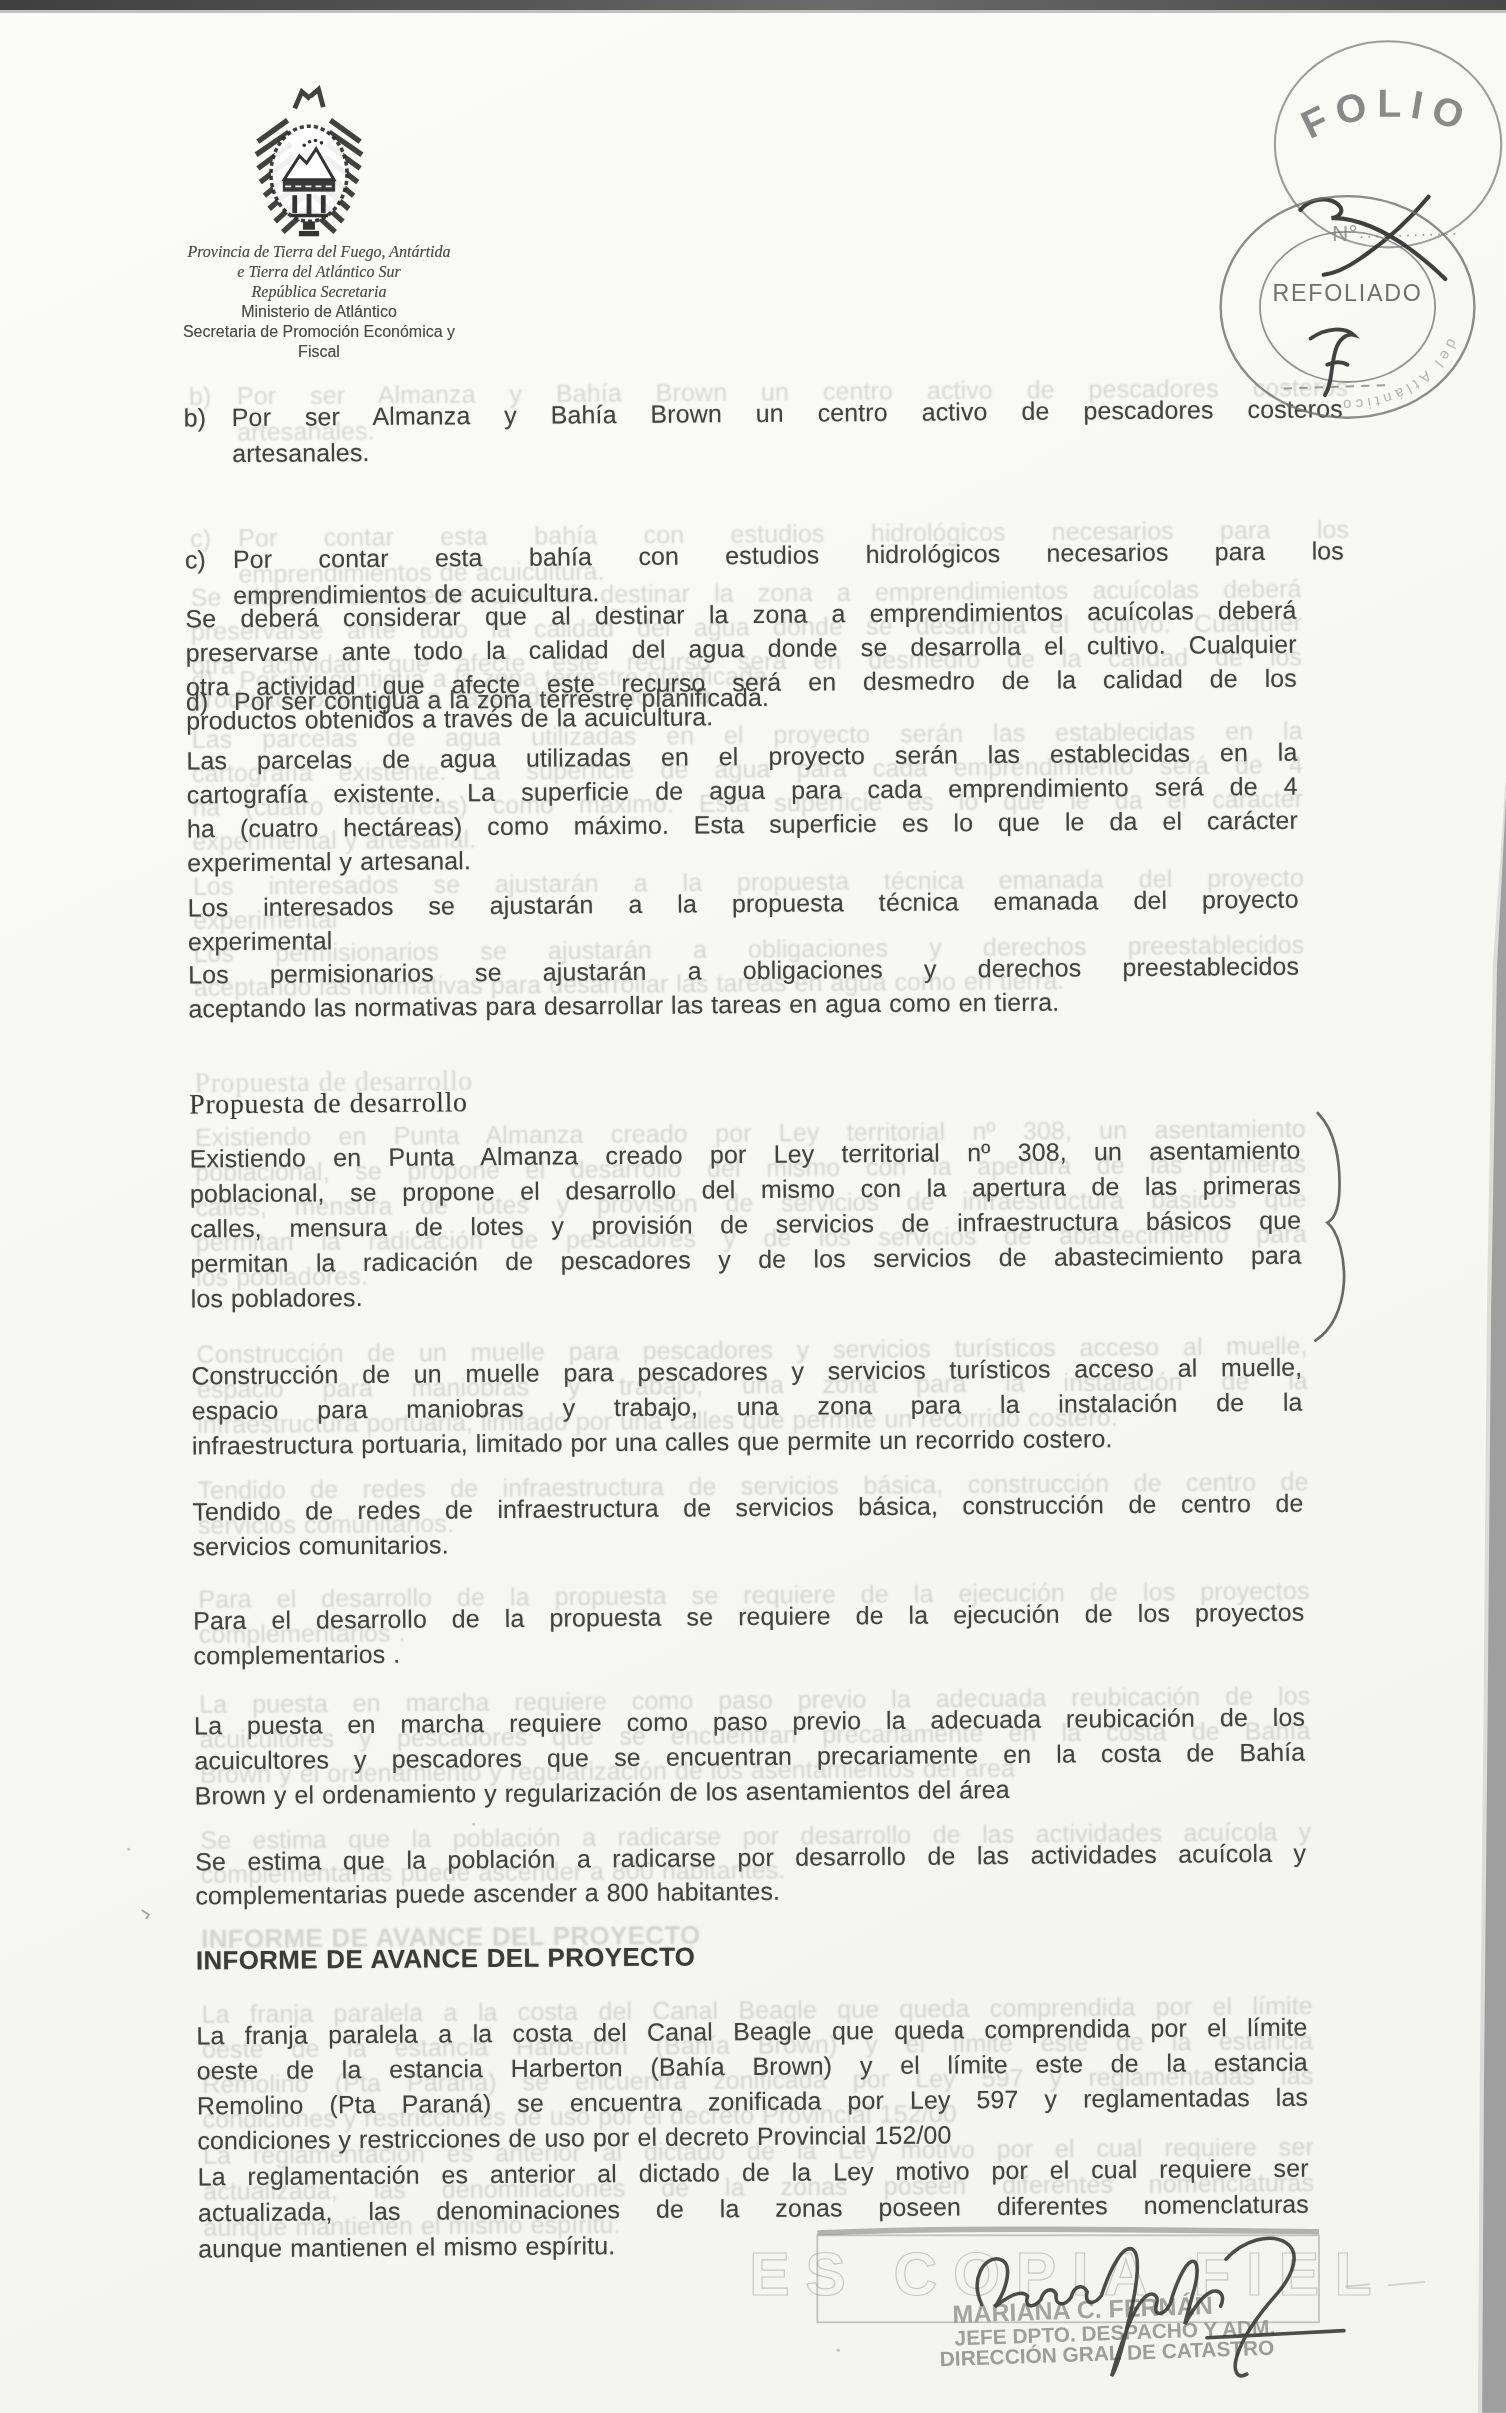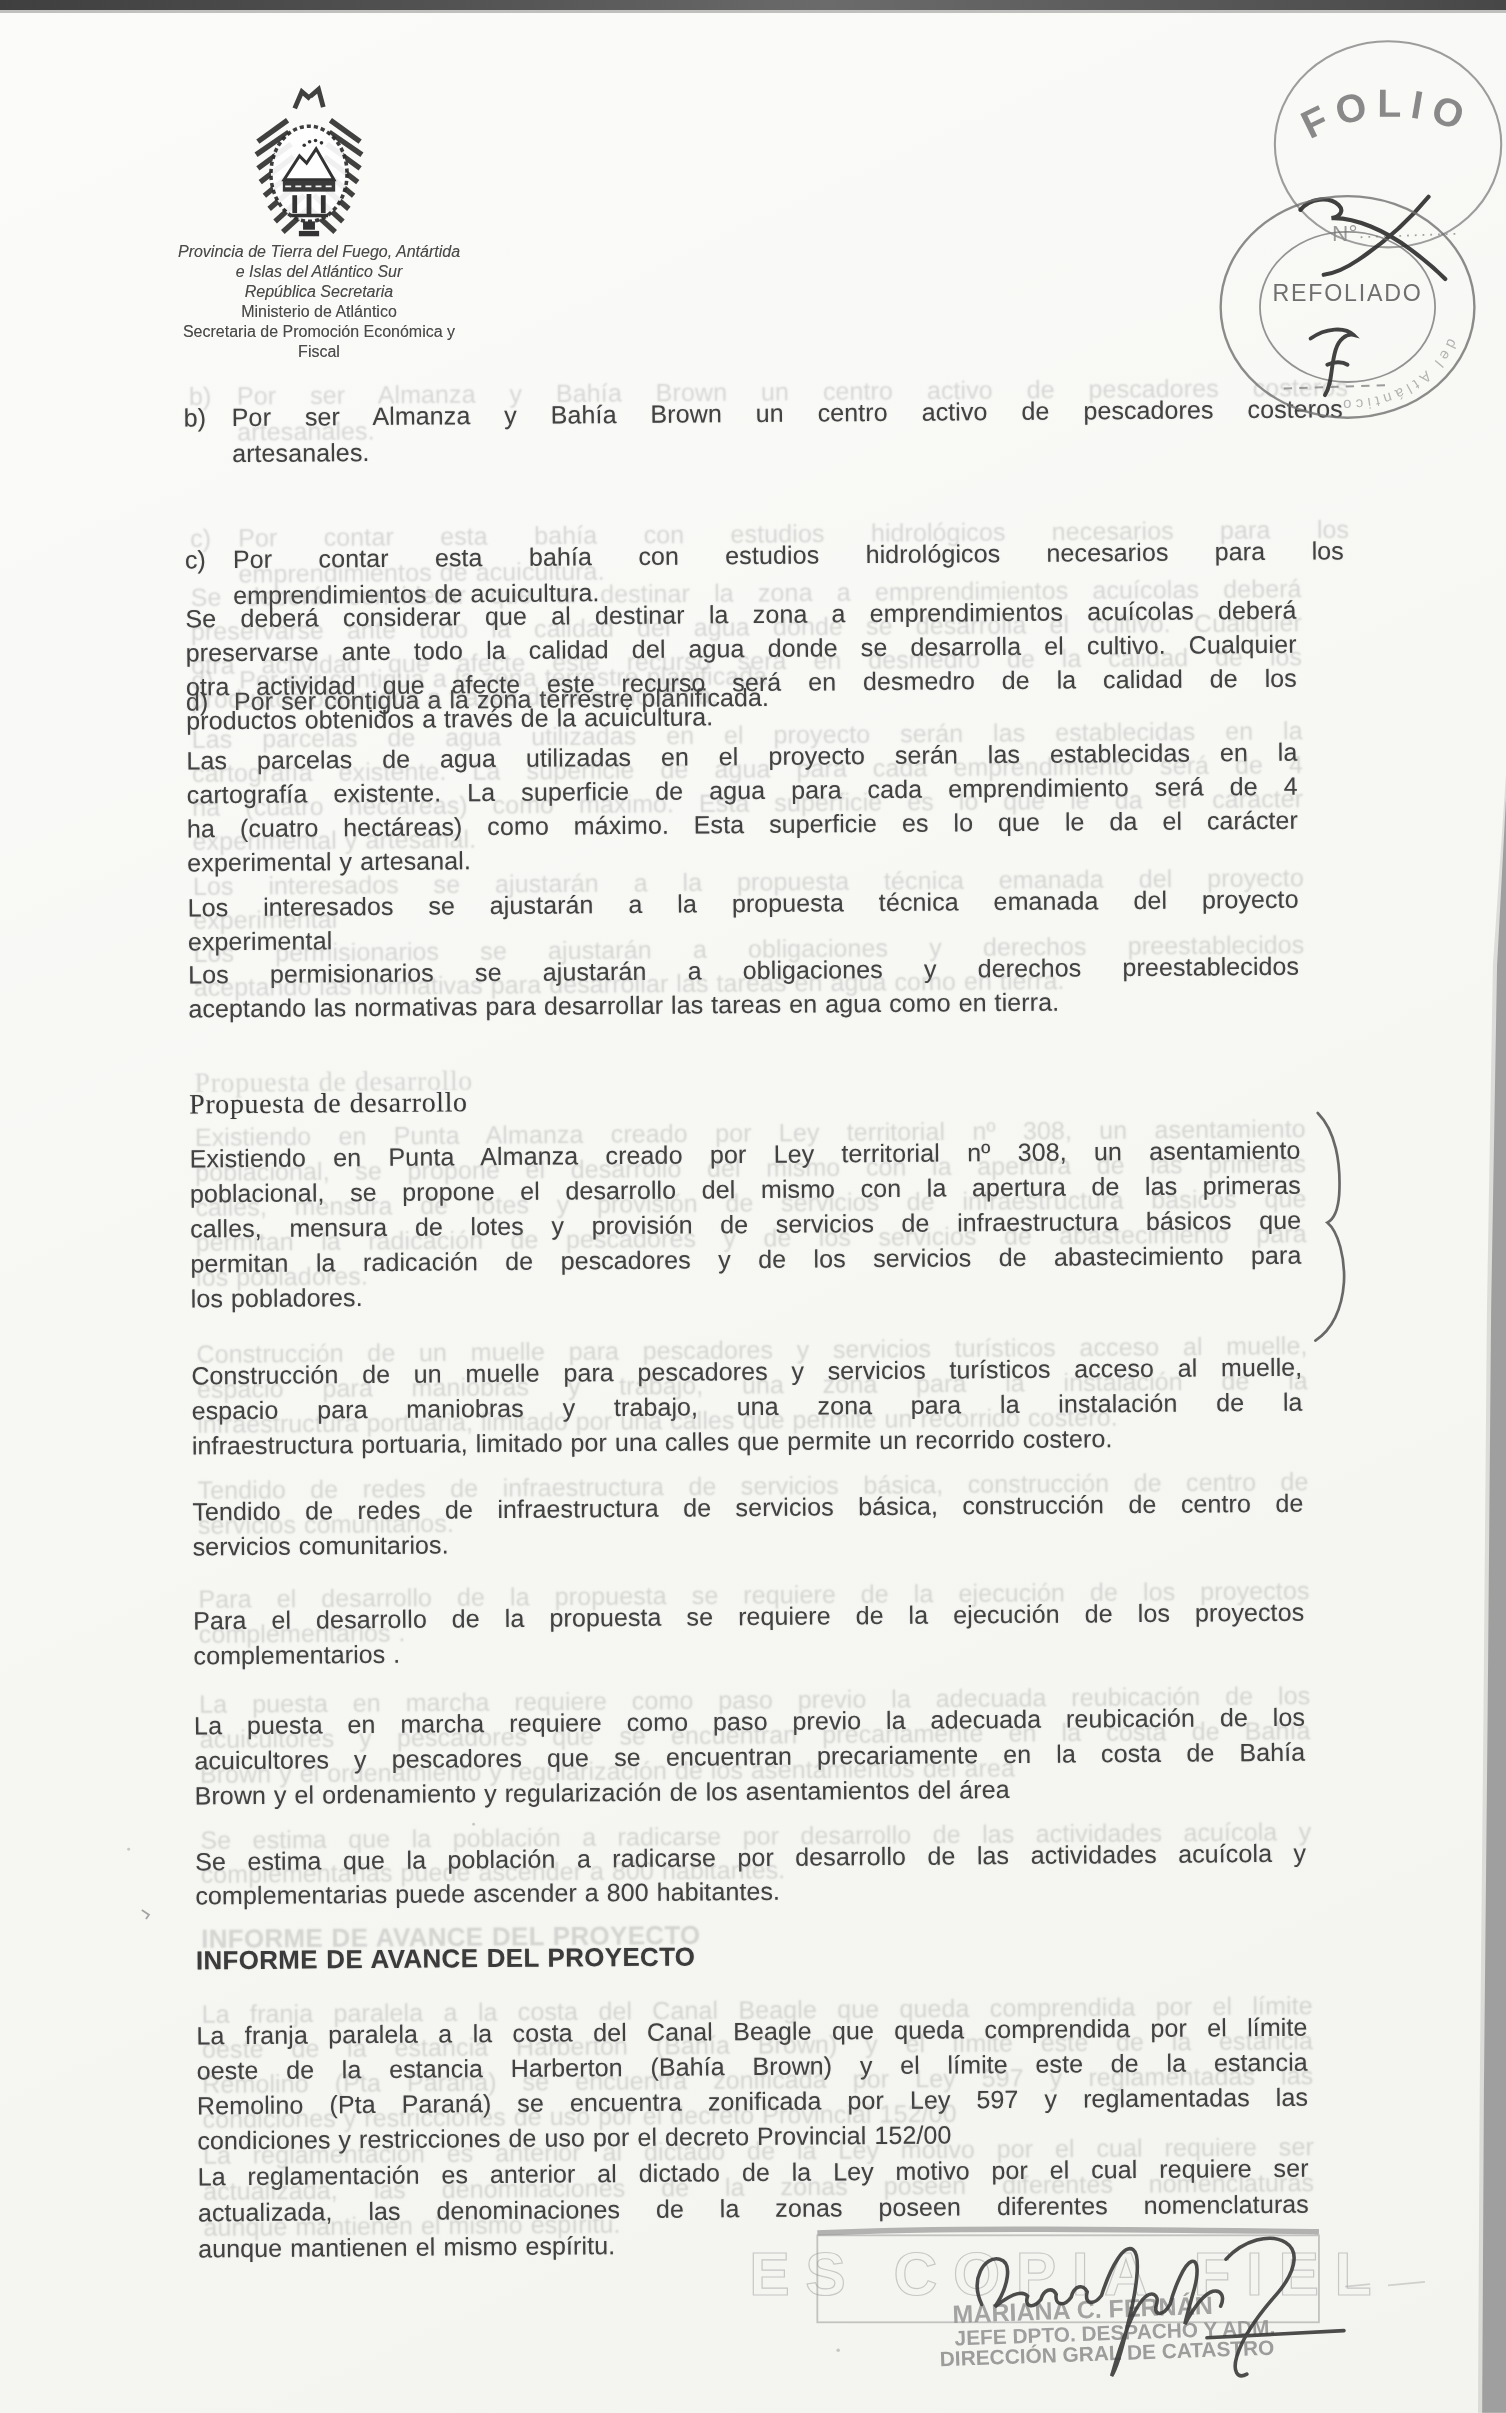--- a/index.html
+++ b/index.html
@@ -8,21 +8,21 @@
     background:linear-gradient(155deg,#fbfbf9 0%,#f7f7f4 45%,#f3f3ef 100%);
     font-family:"Liberation Sans",sans-serif;color:#414141;
   }
   
   .topbar{position:absolute;top:0;left:0;width:1506px;height:10px;
     background:linear-gradient(90deg,#3f3f3f 0%,#565656 35%,#6b6b6b 55%,#474747 100%);}
   .topbar-soft{position:absolute;top:10px;left:0;width:1506px;height:3px;background:rgba(120,120,120,.45);}
   
   .org{position:absolute;left:174px;top:242px;width:290px;text-align:center;
     font-size:16px;line-height:20px;color:#4a4a4a;text-shadow:0 0 0.6px rgba(100,100,100,.55);}
-  .org .it{font-style:italic;}
+  .org .it{font-style:italic;font-family:Liberation Serif, serif;}
   .logo{position:absolute;left:240px;top:83px;}
   
   .content{position:absolute;inset:0;transform:rotate(-0.45deg);transform-origin:753px 1207px;}
   .blk{position:absolute;left:190px;width:1111px;font-size:25px;line-height:34px;
     letter-spacing:0.1px;word-spacing:0.9px;color:#424242;
     text-shadow:5.4px -21.5px 1.8px rgba(125,125,125,.28), 0 0 1.2px rgba(95,95,95,.38);}
   .jl{text-align:justify;text-align-last:justify;}
   .ll{text-align:left;}
   .li{padding-left:48px;position:relative;}
   .mk{position:absolute;left:0;top:0;}
@@ -83,21 +83,21 @@
       <path d="M86,222 H148" stroke-width="6"></path>
     </g>
     <g fill="#333">
       <rect x="106" y="232" width="20" height="14"></rect>
         <rect x="99" y="248" width="34" height="9"></rect>
     </g>
   </svg>
 
   <div class="org">
     <div class="it">Provincia de Tierra del Fuego, Antártida</div>
-    <div class="it">e Islas del Atlántico Sur</div>
+    <div class="it">e Tierra del Atlántico Sur</div>
     <div class="it">República Secretaria</div>
     <div>Ministerio de Atlántico</div>
     <div>Secretaria de Promoción Económica y Fiscal</div>
   </div>
 
   <div class="content">
 
     <div class="blk li lh60" style="top:395px">
       <span class="mk">b)</span>
       <div class="jl">Por ser Almanza y Bahía Brown un centro activo de pescadores costeros</div>

